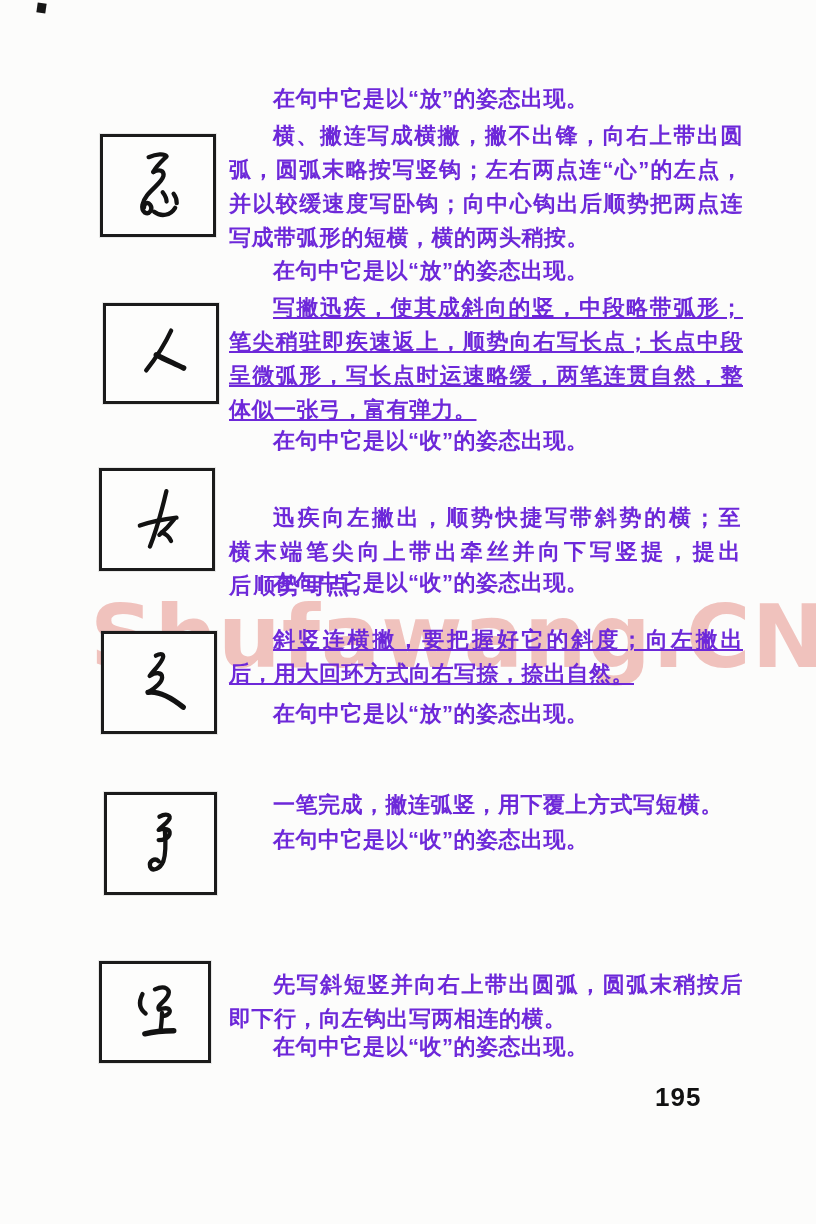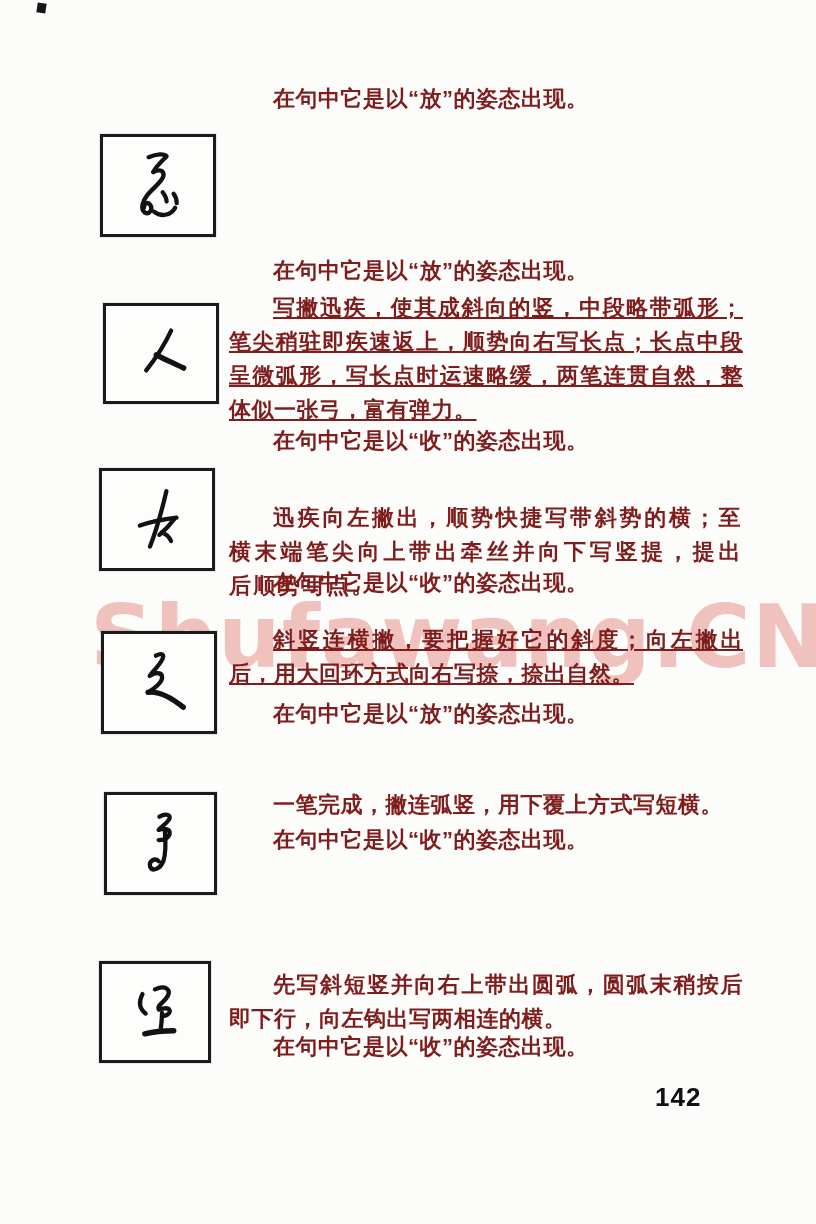--- a/index.html
+++ b/index.html
@@ -6,21 +6,21 @@
   .page{
     position:relative;
     width:816px;height:1224px;
     margin:0 auto;
     background:#fcfcfb;
     overflow:hidden;
     font-family:"Liberation Sans","DejaVu Sans",sans-serif;
   }
   .txt{
     position:absolute;
-    color:#7f1d1d;
+    color:#6d28d9;
     font-size:22px;
     line-height:34px;
     font-weight:600;
     letter-spacing:0.5px;
   }
   .para{
     width:514px;
     left:229px;
     text-align:justify;
     text-indent:44px;
@@ -77,20 +77,21 @@
 
   <div class="charbox above" style="left:100px;top:134px;width:110px;height:97px;" title="愿">
     <svg width="78" height="78" viewBox="0 0 100 100">
       <path d="M38,13 C48,9 58,8 61,12 C55,18 47,25 44,32"></path>
       <path d="M44,32 C52,28 58,30 57,37 C55,45 44,52 36,62 C30,70 27,79 33,84 C39,87 44,80 40,74 C37,70 32,72 32,78"></path>
       <path d="M45,83 C54,90 66,88 72,78"></path>
       <path d="M56,58 C59,62 61,66 61,70"></path>
       <path d="M70,60 C73,64 74,68 74,72"></path>
     </svg>
   </div>
+  <div class="txt para above" style="top:119px;">横、撇连写成横撇，撇不出锋，向右上带出圆弧，圆弧末略按写竖钩；左右两点连“心”的左点，并以较缓速度写卧钩；向中心钩出后顺势把两点连写成带弧形的短横，横的两头稍按。</div>
   <div class="txt status above" style="top:254px;">在句中它是以“放”的姿态出现。</div>
 
   <div class="charbox above" style="left:103px;top:303px;width:110px;height:95px;" title="人">
     <svg width="78" height="78" viewBox="0 0 100 100">
       <path d="M63,20 C57,33 46,52 31,71"></path>
       <path d="M44,51 C55,57 67,62 79,68" style="stroke-width:7"></path>
     </svg>
   </div>
   <div class="txt para above" style="top:291px;text-decoration:underline;">写撇迅疾，使其成斜向的竖，中段略带弧形；笔尖稍驻即疾速返上，顺势向右写长点；长点中段呈微弧形，写长点时运速略缓，两笔连贯自然，整体似一张弓，富有弹力。</div>
   <div class="txt status above" style="top:424px;">在句中它是以“收”的姿态出现。</div>
@@ -128,15 +129,15 @@
     <svg width="78" height="78" viewBox="0 0 100 100">
       <path d="M34,27 C29,37 30,46 38,52"></path>
       <path d="M50,21 C63,15 71,21 66,30 C61,39 52,41 55,47 C71,41 73,52 62,55"></path>
       <path d="M59,51 C59,59 58,67 57,75"></path>
       <path d="M37,78 C49,75 62,74 74,74" style="stroke-width:7"></path>
     </svg>
   </div>
   <div class="txt para above" style="top:956px;margin-top:12px;">先写斜短竖并向右上带出圆弧，圆弧末稍按后即下行，向左钩出写两相连的横。</div>
   <div class="txt status above" style="top:1030px;">在句中它是以“收”的姿态出现。</div>
 
-  <div class="pagenum">142</div>
+  <div class="pagenum">195</div>
 
 </div>
 
 </body></html>

